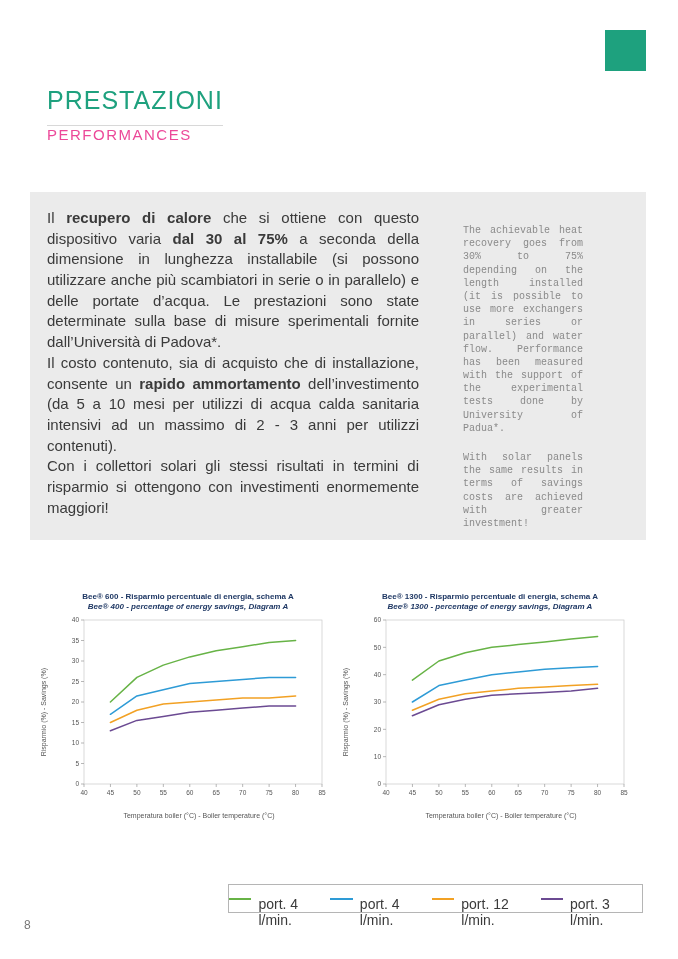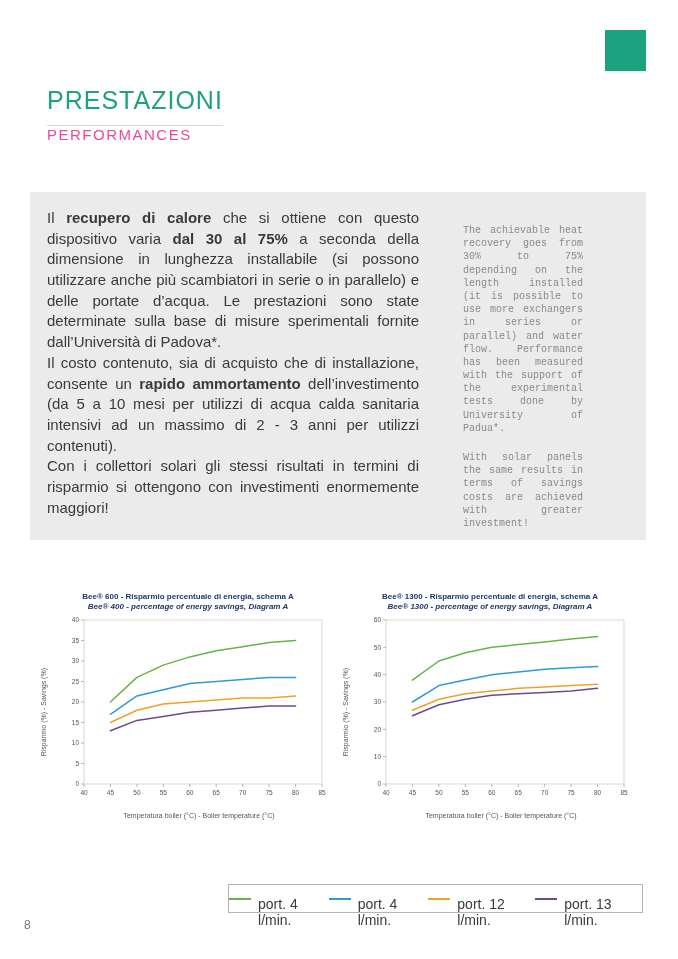--- a/index.html
+++ b/index.html
@@ -188,19 +188,19 @@
     <div class="legend-item">
       <span class="legend-swatch" style="background: rgb(46, 155, 214);"></span>
       <span class="legend-label">port. 4 l/min.</span>
     </div>
     <div class="legend-item">
       <span class="legend-swatch" style="background: rgb(242, 161, 36);"></span>
       <span class="legend-label">port. 12 l/min.</span>
     </div>
     <div class="legend-item">
       <span class="legend-swatch" style="background: rgb(107, 74, 146);"></span>
-      <span class="legend-label">port. 13 l/min.</span>
+      <span class="legend-label">port. 3 l/min.</span>
     </div>
   </div>
 
   <div class="page-number">8</div>
 
 </div>
 
 </body></html>

